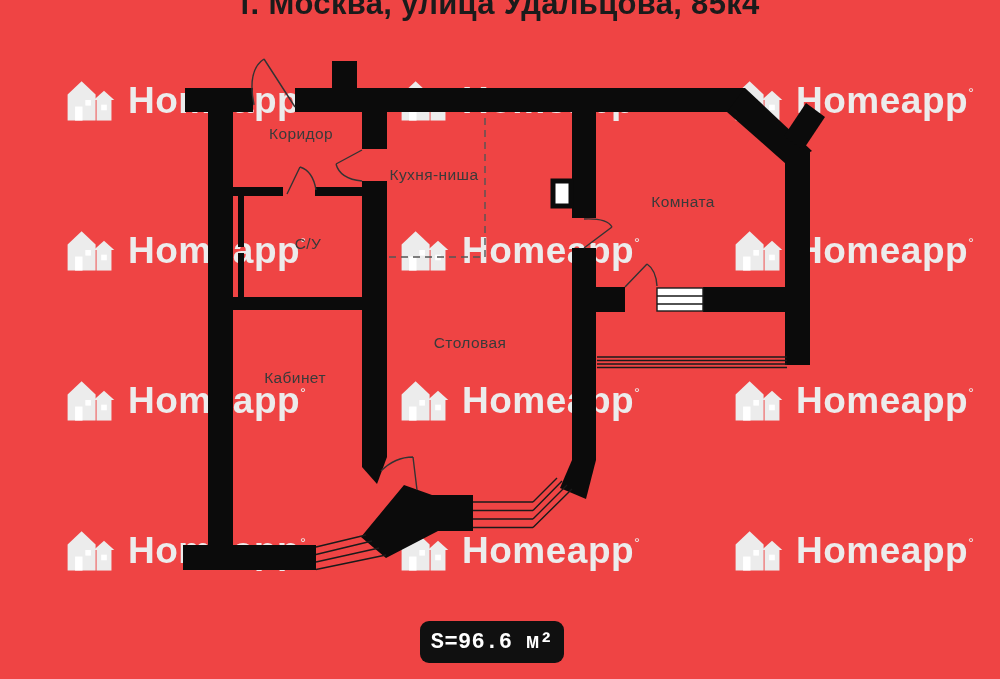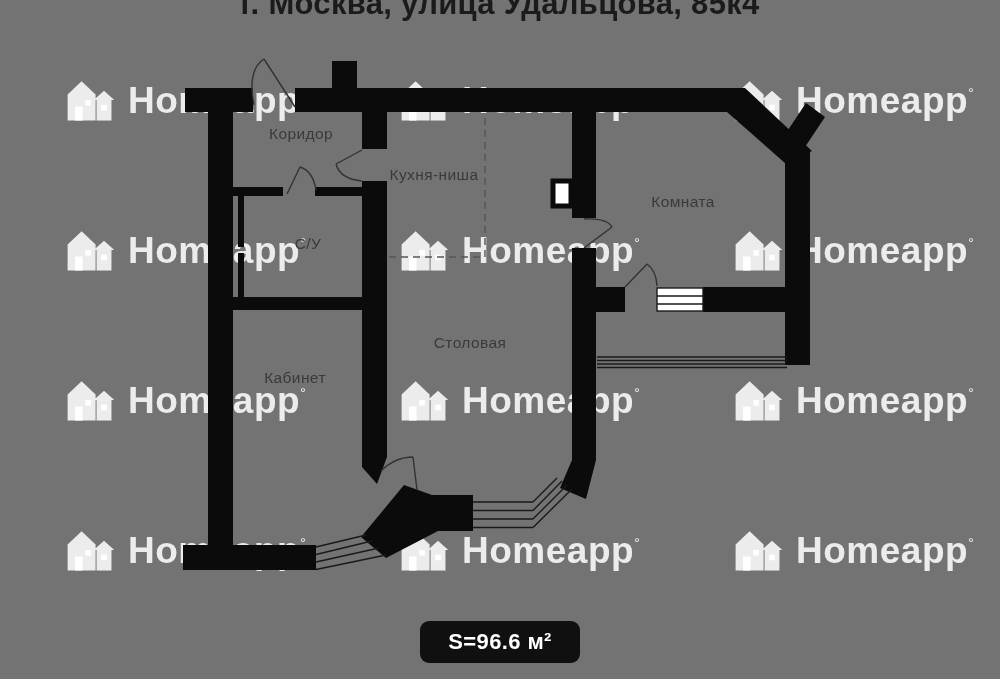--- a/index.html
+++ b/index.html
@@ -1,26 +1,26 @@
 <!DOCTYPE html>
 <html><head>
 <meta charset="utf-8">
 <style>
   html,body{margin:0;padding:0;background:#ffffff;}
-  .page{position:relative;width:1000px;height:679px;background:#737373;overflow:hidden;
+  .page{position:relative;width:1000px;height:679px;background:#ef4444;overflow:hidden;
         font-family:"Liberation Sans", sans-serif;}
   .title{position:absolute;top:-14px;left:0;width:100%;text-align:center;
          font-size:31px;font-weight:bold;color:#1b1b1b;letter-spacing:.3px;z-index:30;}
   #wm-layer{position:absolute;inset:0;z-index:1;}
   .wm{position:absolute;display:flex;align-items:center;color:#ececec;z-index:1;}
   .wm .wm-text{font-size:37px;font-weight:bold;letter-spacing:.5px;line-height:1;margin-left:10px;}
   .wm sup{font-size:15px;vertical-align:top;position:relative;top:-8px;}
   svg.plan{position:absolute;left:0;top:0;z-index:10;}
-  .badge{position:absolute;left:420px;top:621px;width:160px;height:42px;background:#101010;
-         border-radius:9px;display:flex;align-items:center;justify-content:center;z-index:30;}
+  .badge{position:absolute;left:420px;top:621px;width:144px;height:42px;background:#101010;
+         border-radius:9px;display:flex;align-items:center;justify-content:center;z-index:30;font-family:Liberation Mono, monospace;}
   .badge span{color:#ffffff;font-size:22px;font-weight:bold;letter-spacing:.4px;}
   text.room-label{font-family:"Liberation Sans", sans-serif;font-size:15.5px;fill:#3a3a3a;
                   letter-spacing:.4px;}
 </style>
 </head>
 <body>
 
 <div class="page">
 
   <div class="title">г. Москва, улица Удальцова, 85к4</div>

